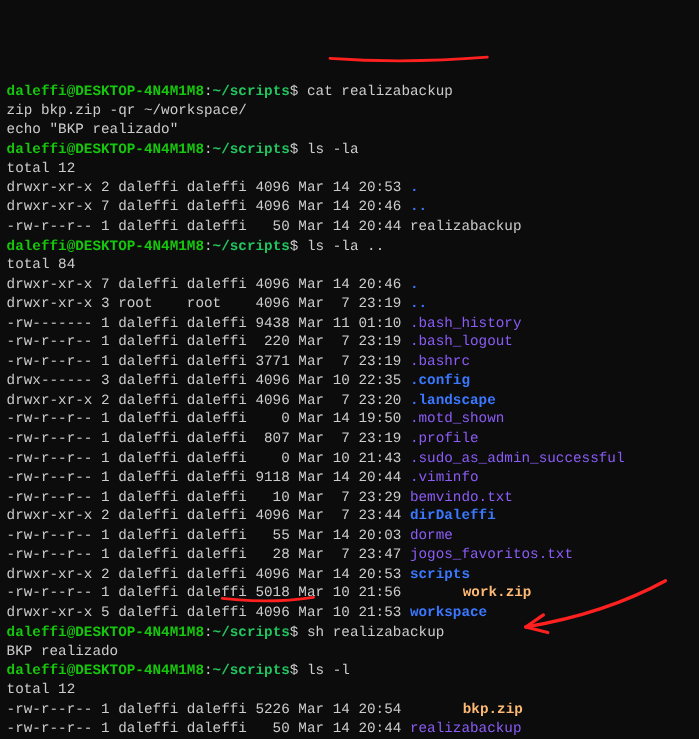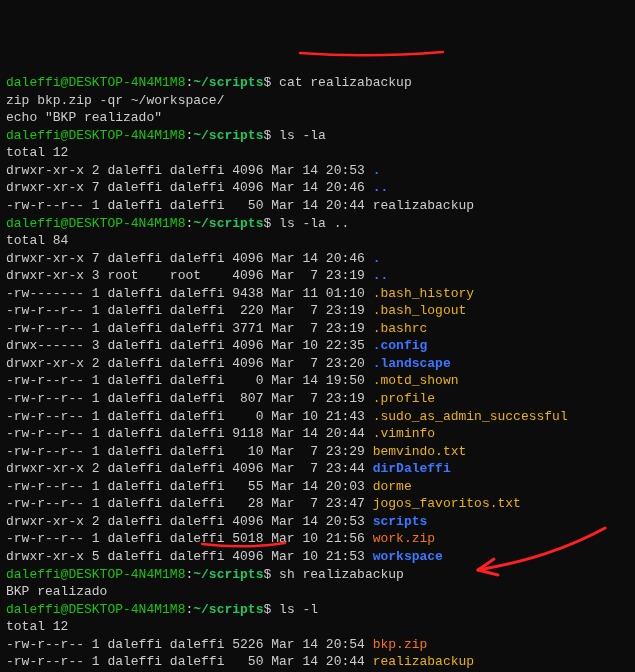--- a/index.html
+++ b/index.html
@@ -10,27 +10,27 @@
       line-height: 1.35;
       color: #cccccc;
       padding: 4px 6px;
       white-space: pre;
       width: 635px;
       height: 672px;
       overflow: hidden;
       position: relative;
     }
     .line { white-space: pre; }
-    .user { color: #16c60c; font-weight: normal; }
+    .user { color: #16c60c; font-weight: bold; }
     .path { color: #22c55e; font-weight: bold; }
     .dollar { color: #cccccc; }
     .cmd { color: #cccccc; }
     .dir { color: #3b78ff; font-weight: bold; }
-    .file { color: #eab308; }
-    .zip { color: #f97316; font-weight: normal; }
+    .file { color: #8b5cf6; }
+    .zip { color: #fdba74; font-weight: bold; margin-left: 48px; }
 
     
     .annot {
       position: absolute;
       pointer-events: none;
     }
     .annot svg { display: block; }
   </style>
 </head>
 <body>

